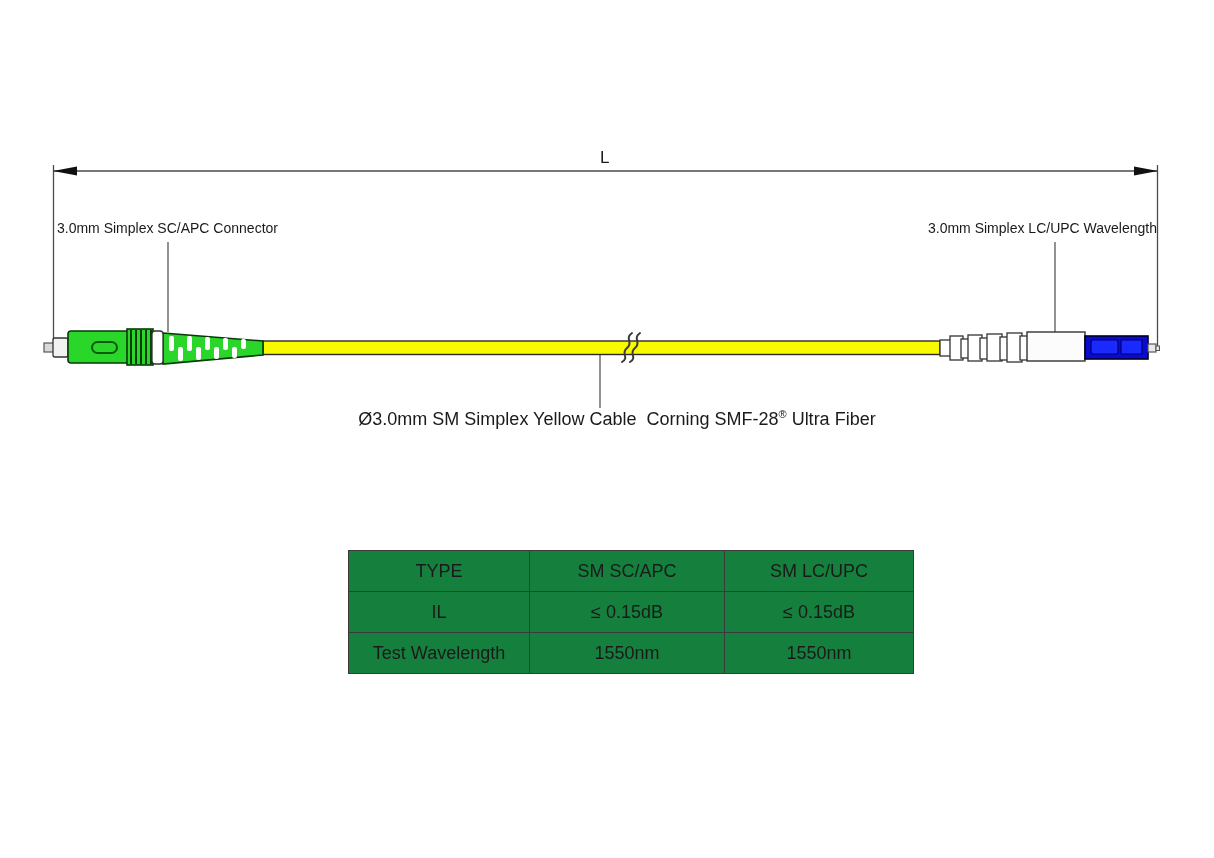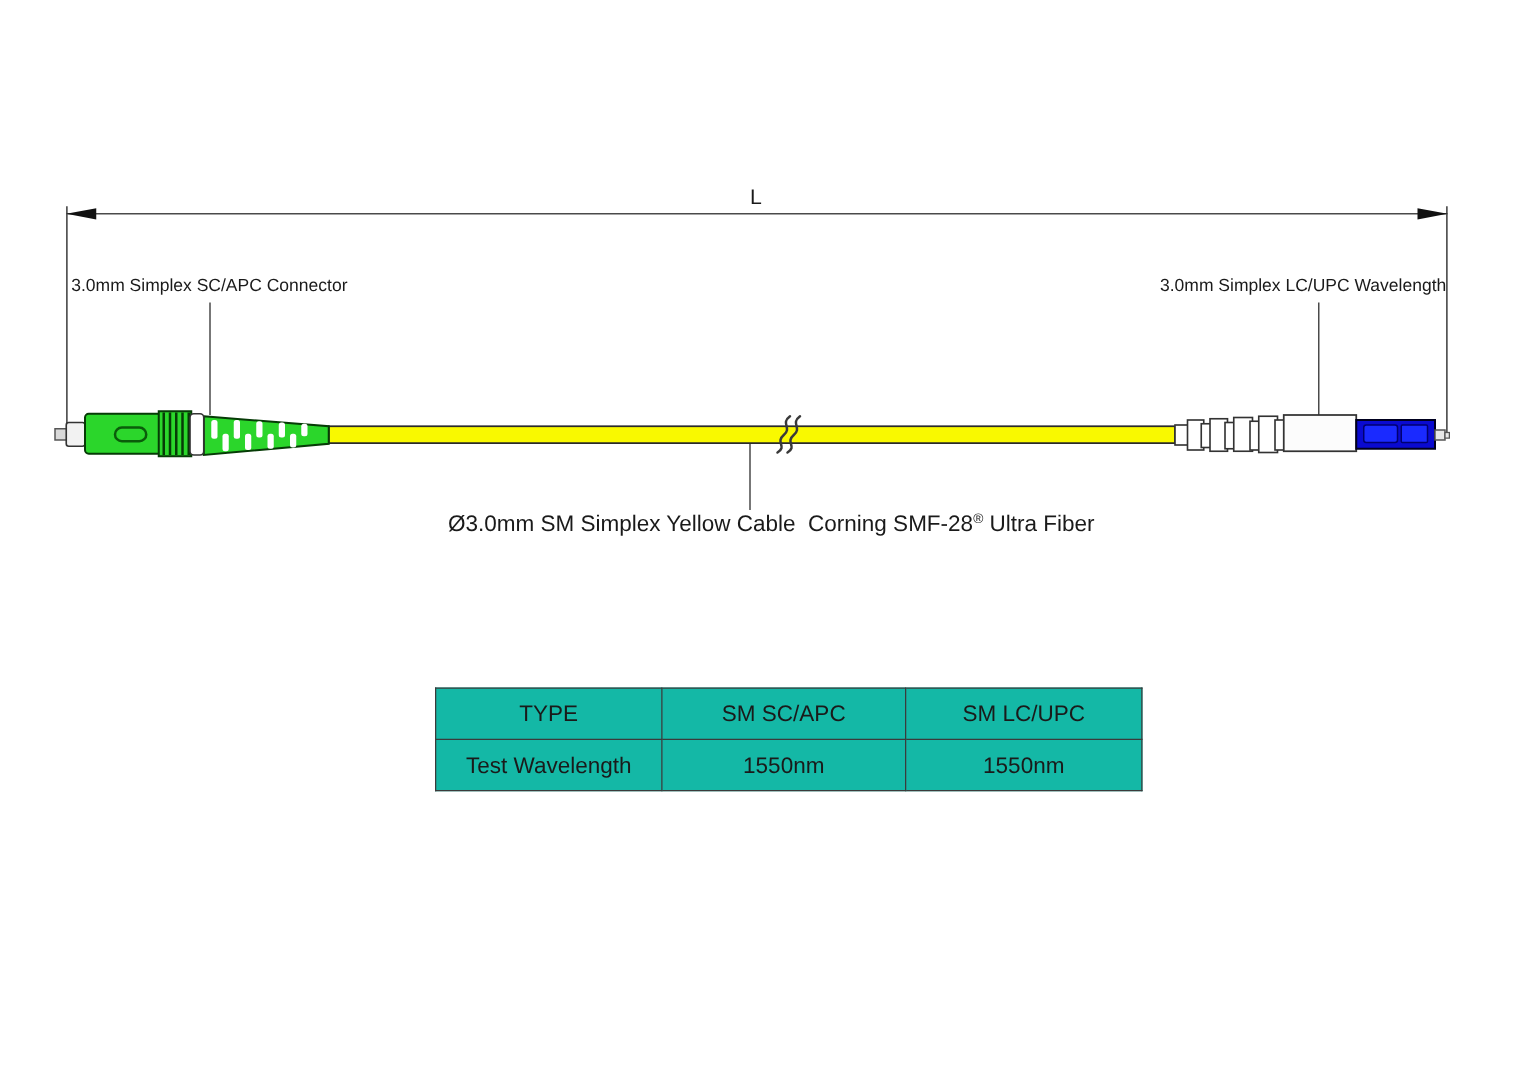--- a/index.html
+++ b/index.html
@@ -12,21 +12,21 @@
     overflow:hidden;
   }
   #drawing-svg{position:absolute;left:0;top:0;}
   .lbl{position:absolute;font-size:14px;line-height:22px;white-space:nowrap;}
   .dim-lbl{position:absolute;font-size:17px;line-height:20px;}
   .cable-lbl{position:absolute;left:10px;top:409px;width:1214px;text-align:center;font-size:18px;}
   .cable-lbl sup{font-size:11px;vertical-align:super;line-height:0;}
   .tbl-title{position:absolute;left:346px;top:520px;font-size:19px;}
   table.perf{
     position:absolute;left:348px;top:550px;
-    border-collapse:collapse;background:#14b8a6;
+    border-collapse:collapse;background:#15803d;
   }
   table.perf td{
     border:1.6px solid #3b3b3b;
     text-align:center;vertical-align:middle;
     font-size:18px;height:40px;padding:0 6px;
   }
   .c1{width:168px;} .c2{width:182px;} .c3{width:176px;}
 </style>
 </head>
 <body>
@@ -123,20 +123,25 @@
 
 
   <table class="perf">
     <tbody>
       <tr>
         <td class="c1">TYPE</td>
         <td class="c2">SM SC/APC</td>
         <td class="c3">SM LC/UPC</td>
       </tr>
       <tr>
+        <td>IL</td>
+        <td>≤ 0.15dB</td>
+        <td>≤ 0.15dB</td>
+      </tr>
+      <tr>
         <td>Test Wavelength</td>
         <td>1550nm</td>
         <td>1550nm</td>
       </tr>
     </tbody>
   </table>
 
 </div>
 
 </body></html>

